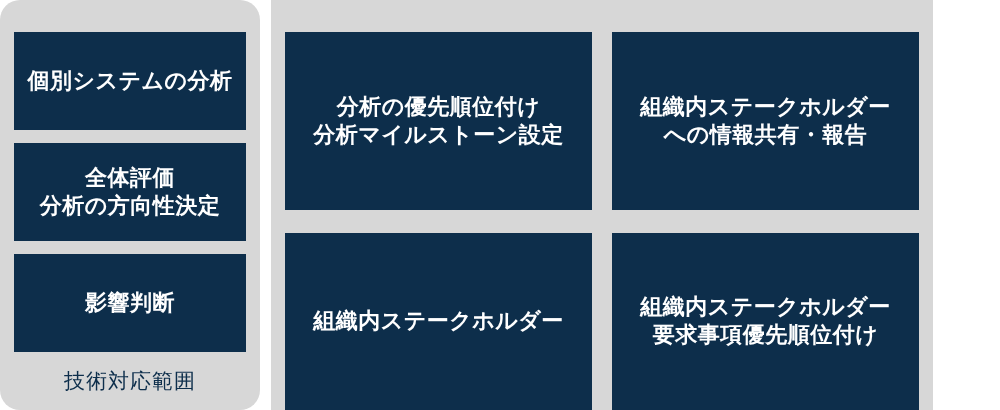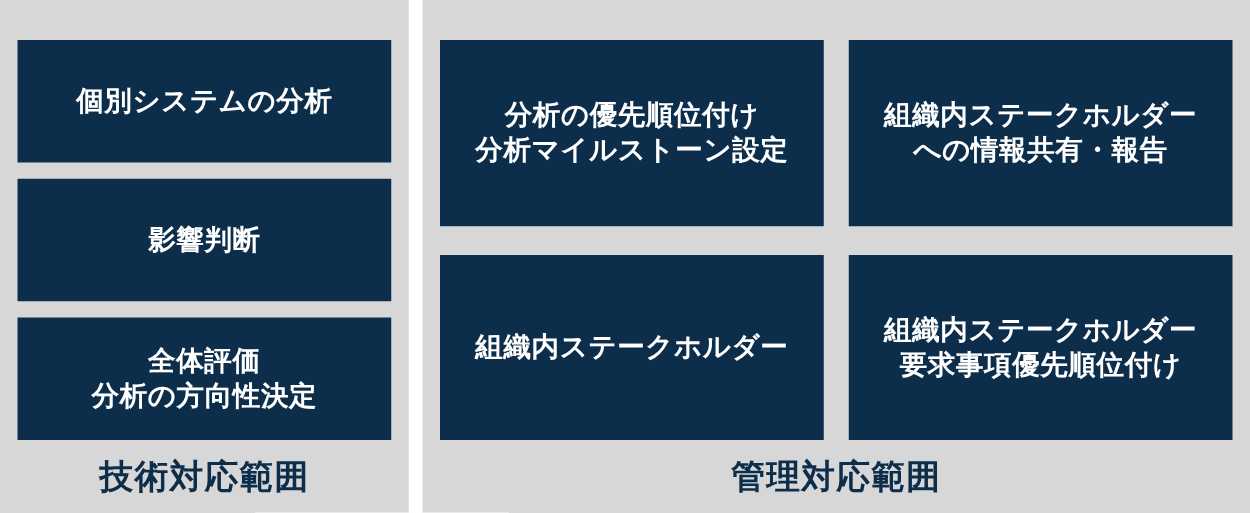--- a/index.html
+++ b/index.html
@@ -25,21 +25,22 @@
   }
   .panel {
     background: #d7d7d7;
     box-sizing: border-box;
     display: flex;
     flex-direction: column;
     padding: 32px 14px 0 14px;
     position: relative;
   }
   .panel-technical {
-    width: 327px;
+    width: 260px;
+    border-radius: 20px;
   }
   .panel-spacer {
     width: 11px;
     background: #ffffff;
   }
   .panel-management {
     width: 662px;
   }
   .panel-columns {
     display: flex;
@@ -72,38 +73,38 @@
     box-sizing: border-box;
     padding: 4px 6px;
     white-space: pre-line;
   }
   .panel-footer {
     height: 58px;
     display: flex;
     align-items: center;
     justify-content: center;
     color: #0d2e4b;
-    font-size: 27px;
-    font-weight: 700;
+    font-size: 21px;
+    font-weight: 400;
     letter-spacing: 1px;
     flex: 0 0 auto;
   }
 </style>
 </head>
 <body>
 
 <div class="diagram">
 
   <div class="panel panel-technical">
     <div class="panel-columns">
       <div class="col">
         <div class="box">個別システムの分析</div>
-        <div class="box">影響判断</div>
         <div class="box">全体評価
 分析の方向性決定</div>
+        <div class="box">影響判断</div>
       </div>
     </div>
     <div class="panel-footer">技術対応範囲</div>
   </div>
 
   <div class="panel-spacer"></div>
 
   <div class="panel panel-management">
     <div class="panel-columns">
       <div class="col">
@@ -111,16 +112,15 @@
 分析マイルストーン設定</div>
         <div class="box">組織内ステークホルダー</div>
       </div>
       <div class="col">
         <div class="box">組織内ステークホルダー
 への情報共有・報告</div>
         <div class="box">組織内ステークホルダー
 要求事項優先順位付け</div>
       </div>
     </div>
-    <div class="panel-footer">管理対応範囲</div>
   </div>
 
 </div>
 
 </body></html>

